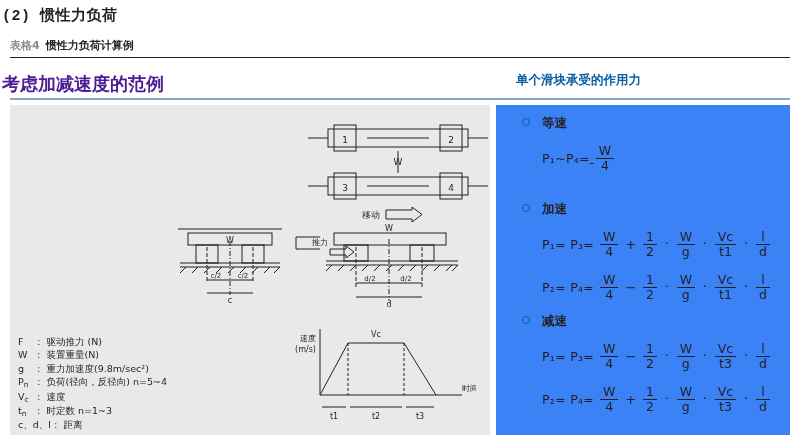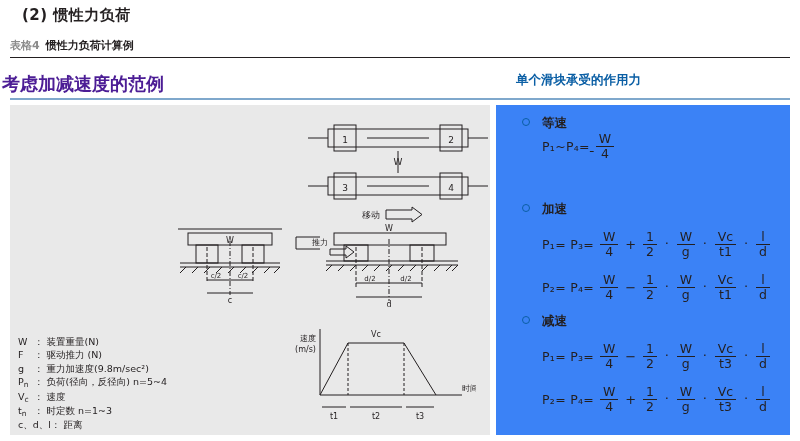--- a/index.html
+++ b/index.html
@@ -16,26 +16,27 @@
     position: relative;
   }
   .page {
     position: relative;
     width: 800px;
     height: 441px;
   }
   
   .doc-title {
     position: absolute;
-    left: 22px;
+    left: 2px;
     top: 6px;
     font-size: 15px;
     font-weight: bold;
     letter-spacing: 0.5px;
     color: #231f20;
+    font-family: Liberation Mono, monospace;
   }
   .table-caption {
     position: absolute;
     left: 10px;
     top: 38px;
     font-size: 11px;
     font-weight: bold;
     color: #231f20;
     white-space: nowrap;
   }
@@ -346,39 +347,39 @@
         <text x="30" y="35" font-family="DejaVu Sans, sans-serif" font-size="8" text-anchor="end" fill="#231f20">(m/s)</text>
         <text x="90" y="20" font-family="DejaVu Sans, sans-serif" font-size="8" text-anchor="middle" fill="#231f20">Vc</text>
         <text x="176" y="74" font-family="DejaVu Sans, sans-serif" font-size="8" text-anchor="start" fill="#231f20">时间(s)</text>
         <text x="48" y="102" font-family="DejaVu Sans, sans-serif" font-size="8" text-anchor="middle" fill="#231f20">t1</text>
         <text x="90" y="102" font-family="DejaVu Sans, sans-serif" font-size="8" text-anchor="middle" fill="#231f20">t2</text>
         <text x="134" y="102" font-family="DejaVu Sans, sans-serif" font-size="8" text-anchor="middle" fill="#231f20">t3</text>
       </svg>
     </div>
 
     <div class="legend">
+      <span class="row"><span class="sym">F</span>： <span>驱动推力 (N)</span></span>
       <span class="row"><span class="sym">W</span>： <span>装置重量(N)</span></span>
-      <span class="row"><span class="sym">F</span>： <span>驱动推力 (N)</span></span>
       <span class="row"><span class="sym">g</span>： <span>重力加速度(9.8m/sec²)</span></span>
       <span class="row"><span class="sym"><span>P</span><span class="sub">n</span></span>： <span>负荷(径向，反径向) n=5~4</span></span>
       <span class="row"><span class="sym"><span>V</span><span class="sub">c</span></span>： <span>速度</span></span>
       <span class="row"><span class="sym"><span>t</span><span class="sub">n</span></span>： <span>时定数 n=1~3</span></span>
       <span class="row"><span class="sym" style="width:auto">c、d、l</span>： <span>距离</span></span>
     </div>
 
   </div>
 
   <div class="right-panel">
 
     <div class="item" style="top:10px;">
       <div class="item-head">
         <span class="bullet"></span>
         <span>等速</span>
       </div>
-      <div class="eq" style="text-decoration:underline;">
+      <div class="eq" style="margin-top:12px;text-decoration:underline;">
         <span class="lhs">P₁~P₄=</span>
         <span class="frac">
           <span class="num">W</span>
           <span class="den">4</span>
         </span>
       </div>
     </div>
 
     <div class="item" style="top:96px;">
       <div class="item-head">

